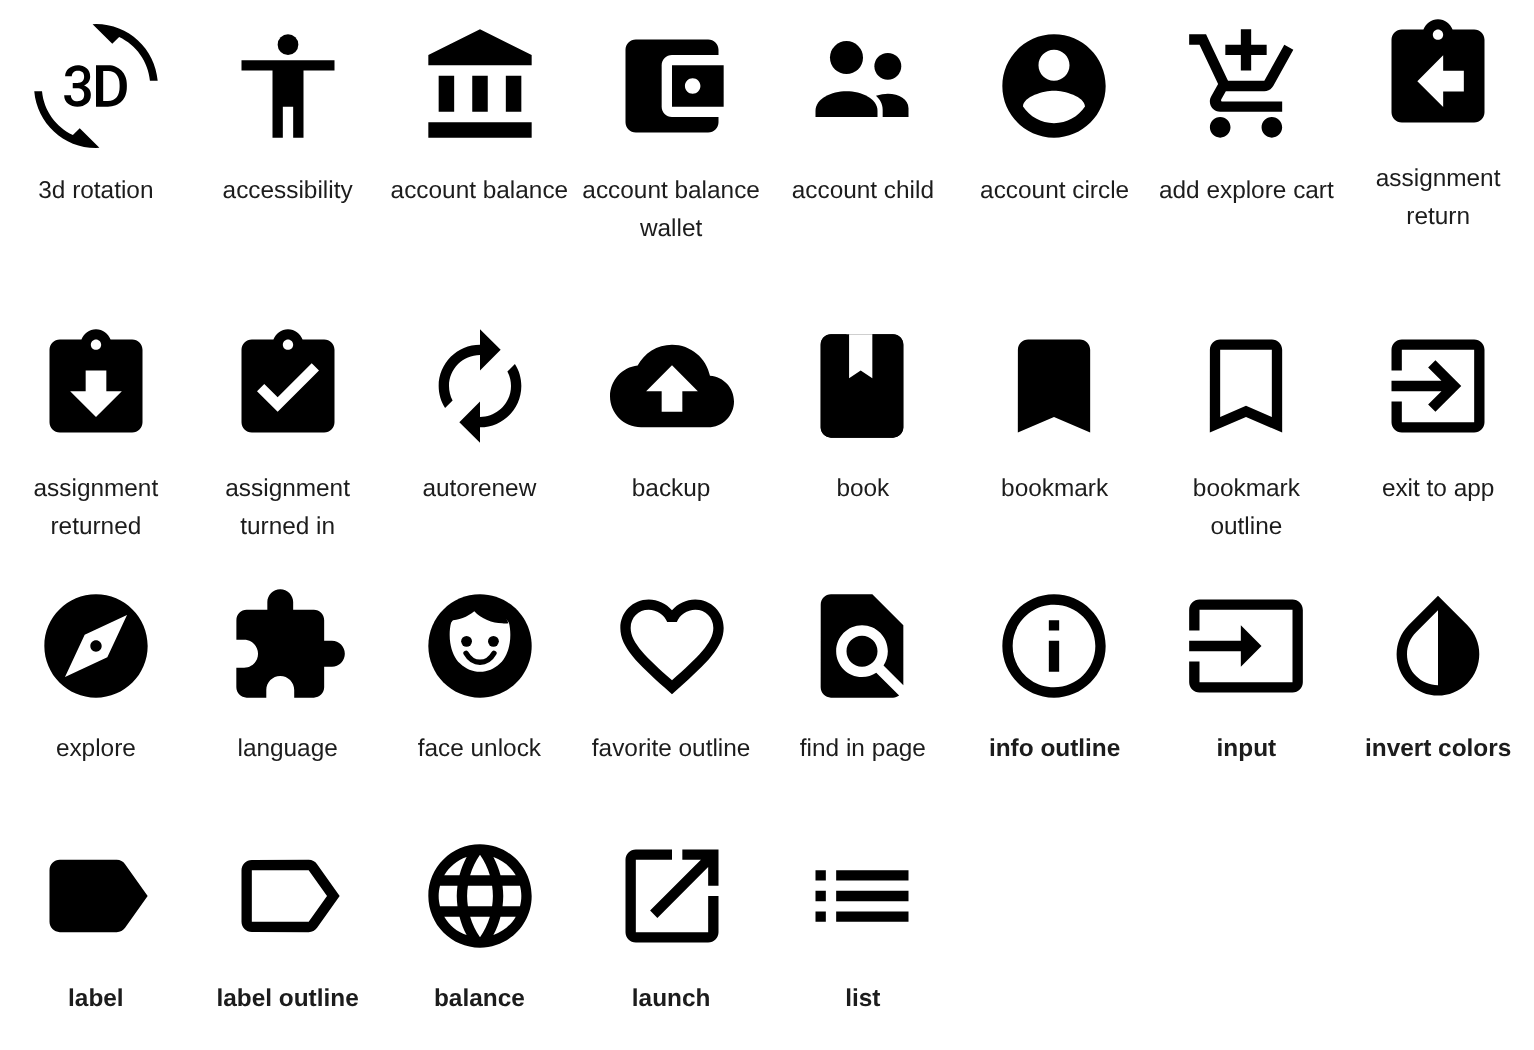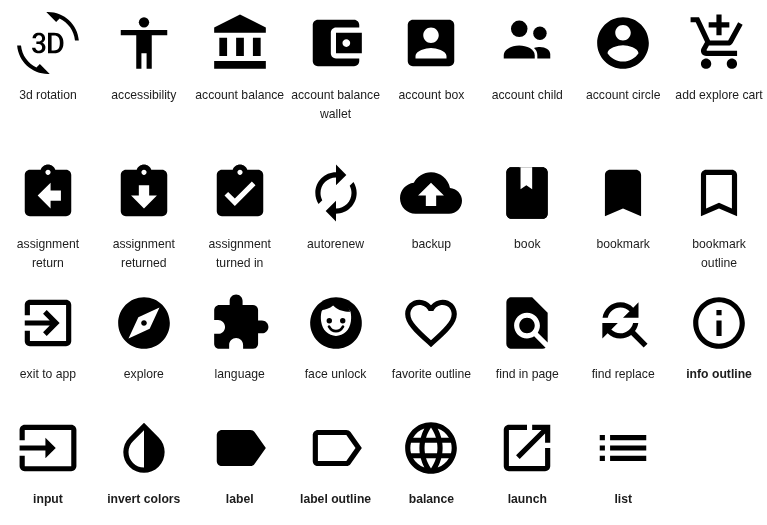--- a/index.html
+++ b/index.html
@@ -96,28 +96,20 @@
 
   <div class="icon-cell row-1">
     <div class="glyph-box">
       <svg viewBox="0 0 24 24" aria-hidden="true">
         <path d="M21 18v1c0 1.1-.9 2-2 2H5c-1.11 0-2-.9-2-2V5c0-1.1.89-2 2-2h14c1.1 0 2 .9 2 2v1h-9c-1.11 0-2 .9-2 2v8c0 1.1.89 2 2 2h9zm-9-2h10V8H12v8zm4-2.5c-.83 0-1.5-.67-1.5-1.5s.67-1.5 1.5-1.5 1.5.67 1.5 1.5-.67 1.5-1.5 1.5z"></path>
       </svg>
     </div>
     <div class="icon-label">account balance wallet</div>
   </div>
 
-  <div class="icon-cell row-1">
-    <div class="glyph-box">
-      <svg viewBox="0 0 24 24" aria-hidden="true">
-        <path d="M3 5v14c0 1.1.9 2 2 2h14c1.1 0 2-.9 2-2V5c0-1.1-.9-2-2-2H5c-1.1 0-2 .9-2 2zm12 4c0 1.66-1.34 3-3 3s-3-1.34-3-3 1.34-3 3-3 3 1.34 3 3zm-9 8c0-2 4-3.1 6-3.1s6 1.1 6 3.1v1H6v-1z"></path>
-      </svg>
-    </div>
-    <div class="icon-label">account box</div>
-  </div>
 
   <div class="icon-cell row-1">
     <div class="glyph-box">
       <svg viewBox="0 0 24 24" aria-hidden="true">
         <circle cx="9" cy="6.5" r="3.2"></circle>
         <circle cx="17" cy="8.2" r="2.6"></circle>
         <path d="M3 18v-1.2C3 14.4 6.1 13 9 13s6 1.4 6 3.8V18H3z"></path>
         <path d="M16 18v-1.4c0-1.1-.5-2-1.3-2.7.8-.25 1.7-.4 2.3-.4 2.2 0 4 1.1 4 2.8V18h-5z"></path>
       </svg>
     </div>
@@ -269,28 +261,20 @@
 
   <div class="icon-cell row-3">
     <div class="glyph-box">
       <svg viewBox="0 0 24 24" aria-hidden="true">
         <path d="M20 19.59V8l-6-6H6c-1.1 0-1.99.9-1.99 2L4 20c0 1.1.89 2 1.99 2H18c.45 0 .85-.15 1.19-.4l-4.43-4.43c-.8.52-1.74.83-2.76.83-2.76 0-5-2.24-5-5s2.24-5 5-5 5 2.24 5 5c0 1.02-.31 1.96-.83 2.75L20 19.59zM9 13c0 1.66 1.34 3 3 3s3-1.34 3-3-1.34-3-3-3-3 1.34-3 3z"></path>
       </svg>
     </div>
     <div class="icon-label">find in page</div>
   </div>
 
-  <div class="icon-cell row-3">
-    <div class="glyph-box">
-      <svg viewBox="0 0 24 24" aria-hidden="true">
-        <path d="M11 6c1.38 0 2.63.56 3.54 1.46L12 10h6V4l-2.05 2.05C14.68 4.78 12.93 4 11 4c-3.53 0-6.43 2.61-6.92 6H6.1c.46-2.28 2.48-4 4.9-4zm5.64 9.14c.66-.9 1.12-1.97 1.28-3.14H15.9c-.46 2.28-2.48 4-4.9 4-1.38 0-2.63-.56-3.54-1.46L10 12H4v6l2.05-2.05C7.32 17.22 9.07 18 11 18c1.55 0 2.98-.51 4.14-1.36L20 21.49 21.49 20l-4.85-4.86z"></path>
-      </svg>
-    </div>
-    <div class="icon-label">find replace</div>
-  </div>
 
   <div class="icon-cell row-4">
     <div class="glyph-box">
       <svg viewBox="0 0 24 24" aria-hidden="true">
         <path d="M11 17h2v-6h-2v6zm1-15C6.48 2 2 6.48 2 12s4.48 10 10 10 10-4.48 10-10S17.52 2 12 2zm0 18c-4.41 0-8-3.59-8-8s3.59-8 8-8 8 3.59 8 8-3.59 8-8 8zM11 9h2V7h-2v2z"></path>
       </svg>
     </div>
     <div class="icon-label">info outline</div>
   </div>
 

